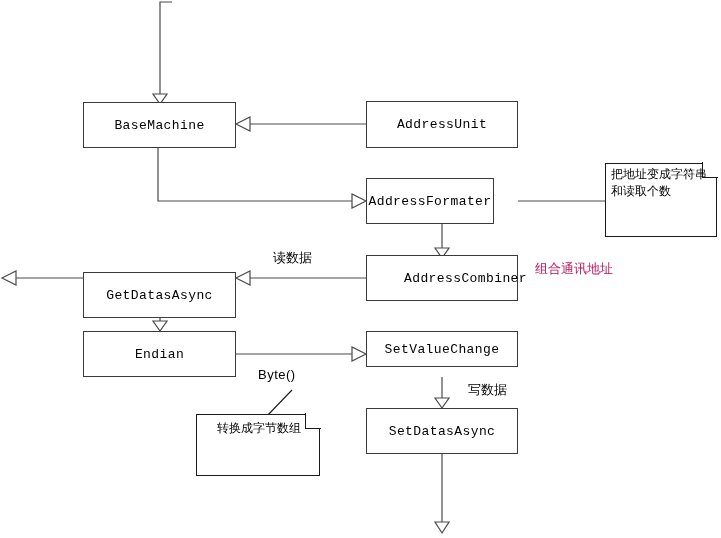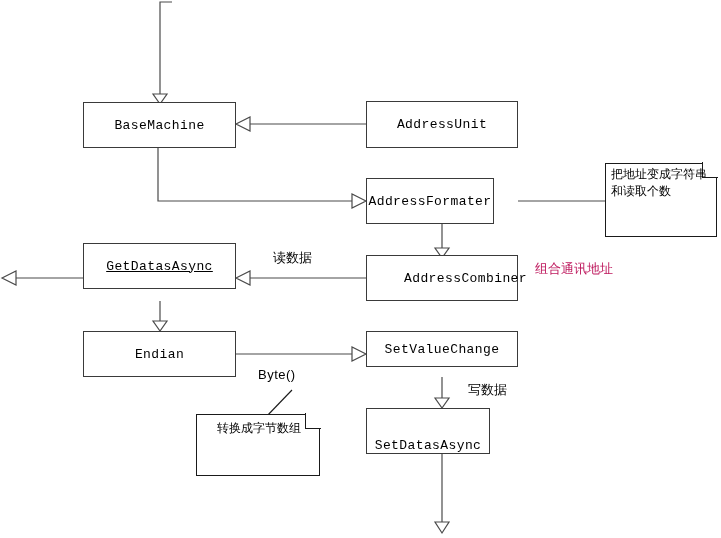--- a/index.html
+++ b/index.html
@@ -160,37 +160,37 @@
   </div>
 
   <div class="node" style="left:83px;  top:102px; width:153px; height:46px;">
     <span>BaseMachine</span>
   </div>
 
   <div class="node" style="left:366px; top:178px; width:128px; height:46px;">
     <span>AddressFormater</span>
   </div>
 
-  <div class="node" style="left:83px;  top:243px; width:153px; height:46px;text-decoration:underline;">
+  <div class="node" style="left:83px;  top:272px; width:153px; height:46px;">
     <span>GetDatasAsync</span>
   </div>
 
   <div class="node" style="left:366px; top:255px; width:152px; height:46px;padding-left:47px;">
     <span>AddressCombiner</span>
   </div>
 
   <div class="node" style="left:83px;  top:331px; width:153px; height:46px;">
     <span>Endian</span>
   </div>
 
   <div class="node" style="left:366px; top:331px; width:152px; height:36px;">
     <span>SetValueChange</span>
   </div>
 
-  <div class="node" style="left:366px; top:408px; width:124px; height:46px;align-items:flex-end;">
+  <div class="node" style="left:366px; top:408px; width:152px; height:46px;">
     <span>SetDatasAsync</span>
   </div>
 
   <div class="note" style="left:605px; top:163px; width:112px; height:74px;">
     <div class="note-body"></div>
     <div class="note-corner-cut"></div>
     <div class="note-fold"></div>
     <div class="note-text">把地址变成字符串和读取个数</div>
   </div>
 

